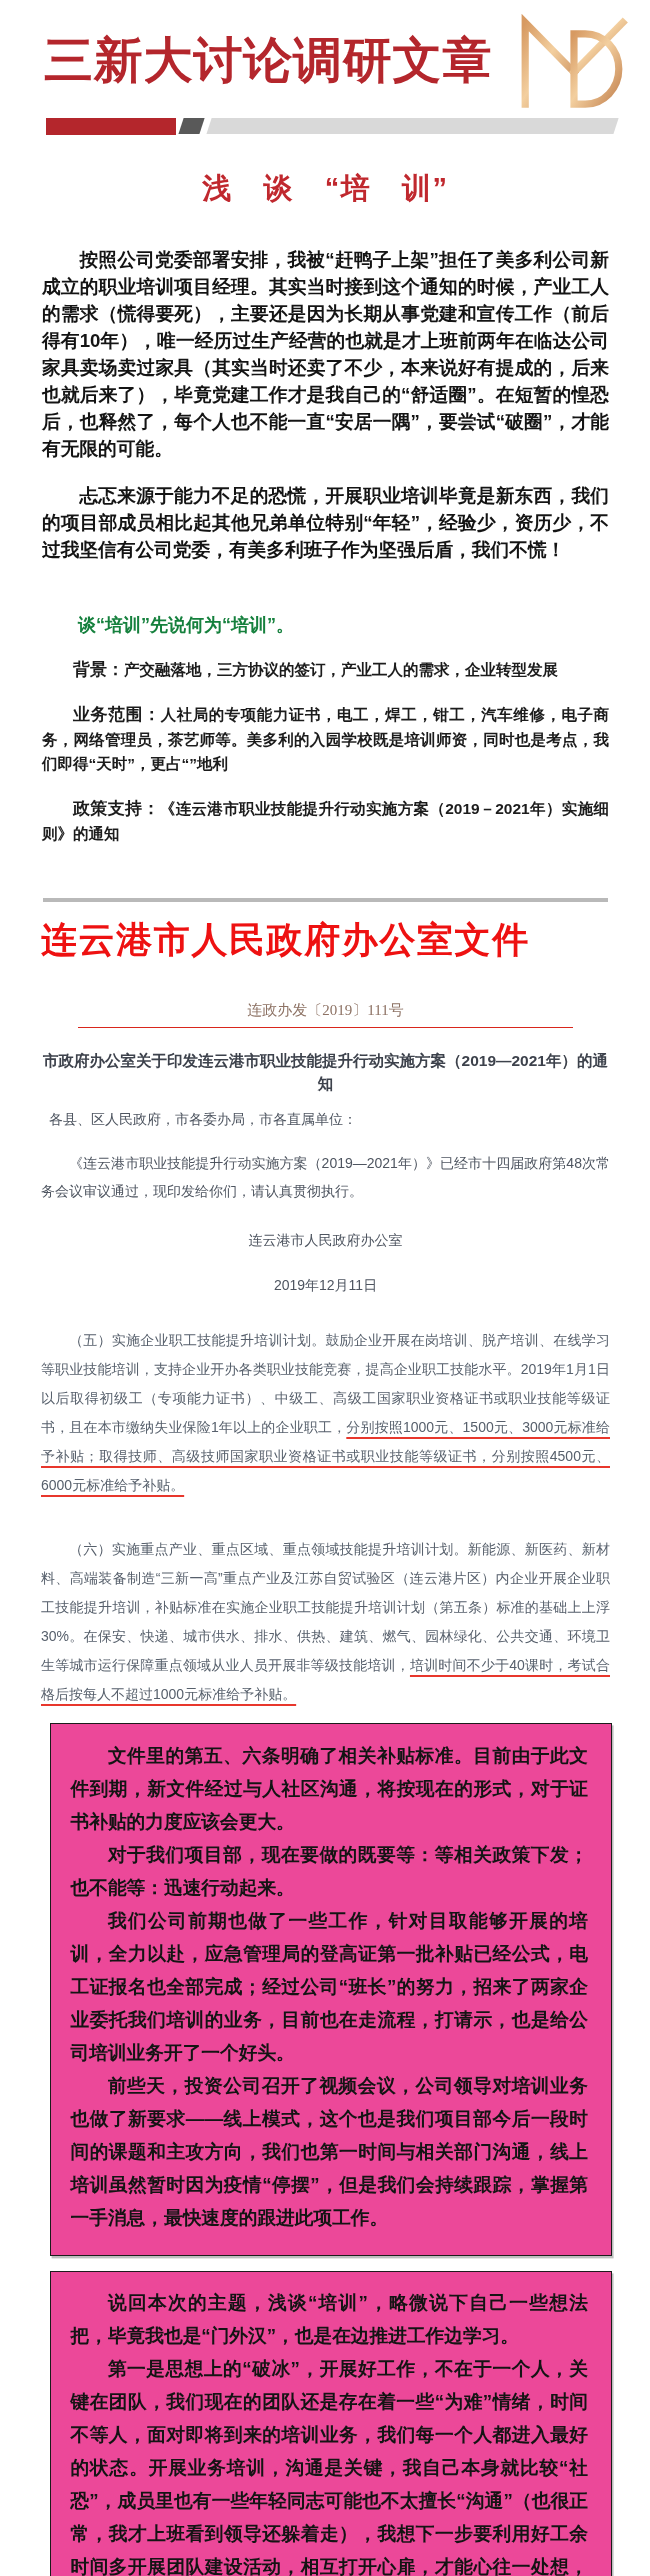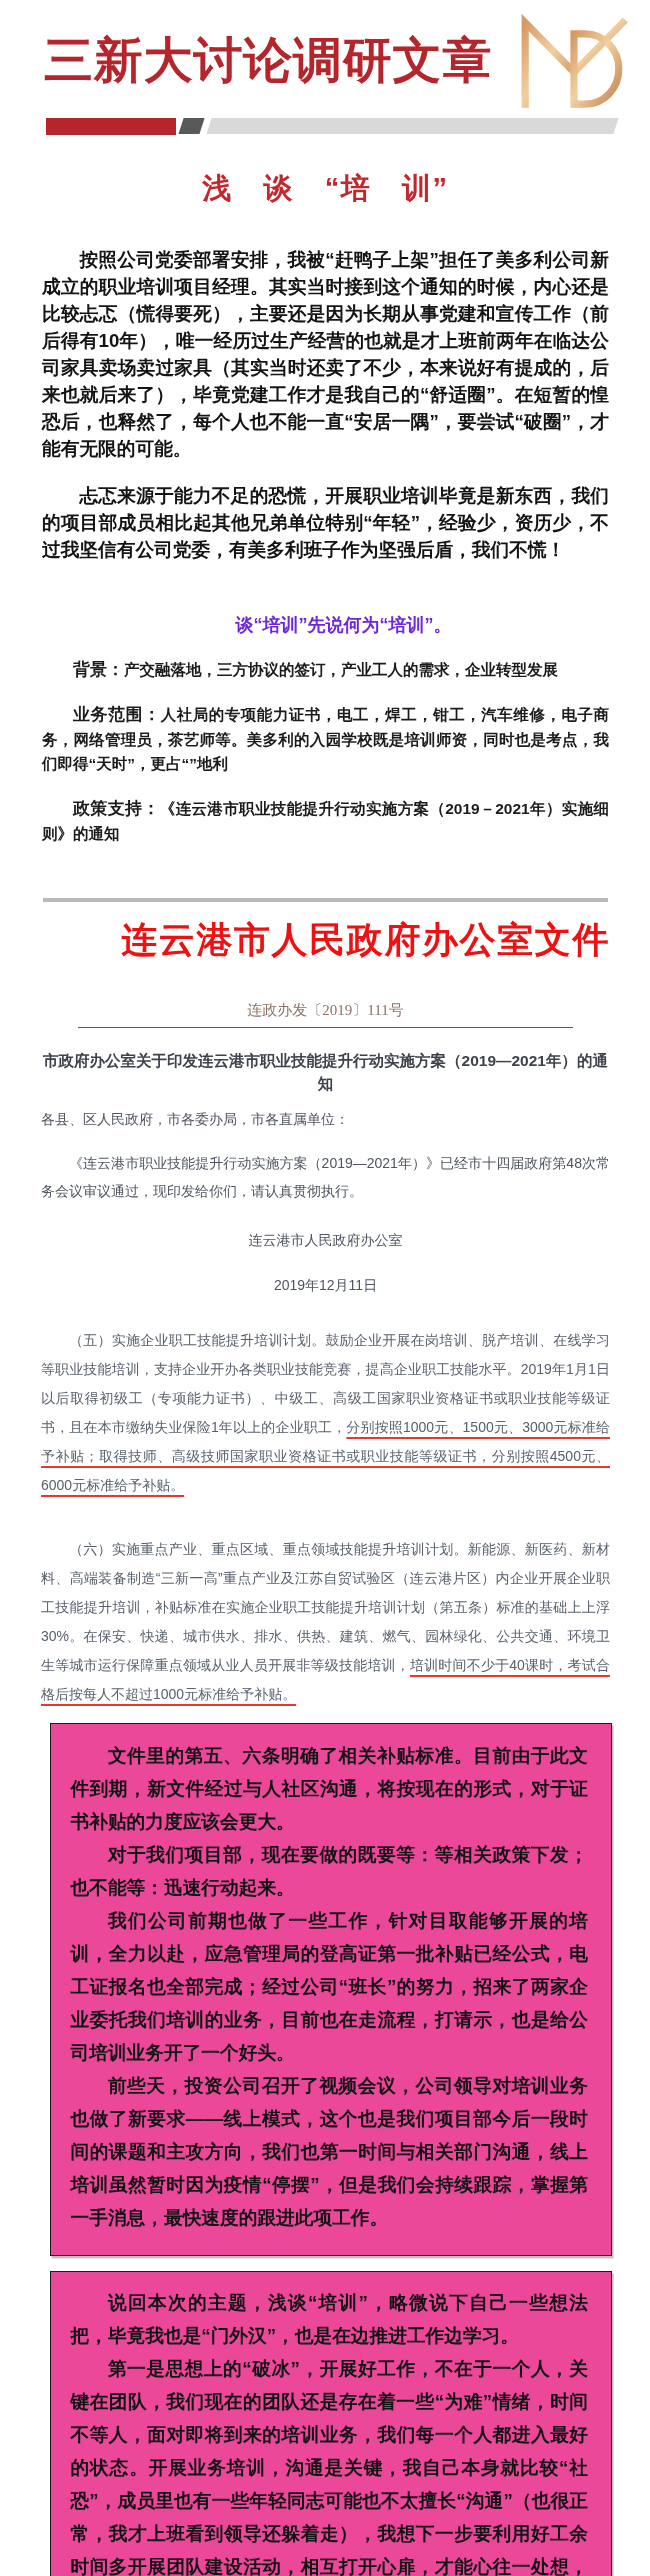--- a/index.html
+++ b/index.html
@@ -31,48 +31,48 @@
     color:#c0282e; font-size:29px; font-weight:900; letter-spacing:1.6px;
   }
 
   
   .article { padding:18px 42px 0 42px; }
   .article p.body-p {
     font-size:18.7px; font-weight:bold; line-height:27px; color:#141414;
     text-indent:2em; margin-top:19.5px; text-align:justify;
   }
   .article .def-heading {
-    font-size:18px; font-weight:bold; color:#6d28d9;
-    text-indent:2em; margin-top:50px;text-align:center;
+    font-size:18px; font-weight:bold; color:#15803d;
+    text-indent:2em; margin-top:50px;
   }
   .article p.info-p {
     font-size:15.5px; font-weight:bold; line-height:24.4px; color:#1c1c1c;
     text-indent:2em; margin-top:21px; text-align:justify;
   }
   .article p.info-p b { font-size:17px; font-weight:900; }
 
   
   .gov-doc { margin-top:52px; padding:0 41px; }
   .gov-topline { height:3.3px; background:#b9b9b9; margin:0 1.6px; }
   .gov-masthead {
-    text-align:right; color:#ee1111; font-weight:900; font-size:36px;
+    text-align:left; color:#ee1111; font-weight:900; font-size:36px;
     letter-spacing:1.6px; margin-top:14.6px;
     font-family:"Liberation Serif", serif;
   }
   .gov-docnum {
     text-align:center; font-size:15px; color:#8d7264; margin-top:36px;
     font-family:"Liberation Serif", serif;
   }
   .gov-redline { height:1.6px; background:#d9261c; margin:6.5px 37px 0 37px; }
   .gov-subject {
     text-align:center; font-size:15.5px; font-weight:bold; color:#3d424c;
     margin-top:21px; line-height:23px;
   }
   .gov-text { font-size:14px; color:#4e5560; line-height:24.4px; }
-  .gov-salutation { margin-top:11.4px; }
+  .gov-salutation { margin-top:11.4px;margin-left:8px; }
   .gov-body { margin-top:18px; text-indent:2em; line-height:28px; text-align:justify; }
   .gov-issuer { text-align:center; margin-top:23px; }
   .gov-date   { text-align:center; margin-top:21px; }
   .gov-clauses p {
     font-size:14px; color:#57606c; line-height:29px; text-indent:2em;
     text-align:justify; margin-top:35px;
   }
   .gov-clauses p:first-child { margin-top:28px; }
   .red-underline {
     text-decoration:underline;
@@ -120,21 +120,21 @@
   <div class="divider">
     <div class="bar-red"></div>
     <div class="bar-dark"></div>
     <div class="bar-light"></div>
   </div>
 
   <h1 class="article-title">浅　谈　“培　训”</h1>
 
   <div class="article">
     <div>
-        <p class="body-p">按照公司党委部署安排，我被“赶鸭子上架”担任了美多利公司新成立的职业培训项目经理。其实当时接到这个通知的时候，内心还是比较忐忑（慌得要死），主要还是因为长期从事党建和宣传工作（前后得有10年），唯一经历过生产经营的也就是才上班前两年在临达公司家具卖场卖过家具（其实当时还卖了不少，本来说好有提成的，后来也就后来了），毕竟党建工作才是我自己的“舒适圈”。在短暂的惶恐后，也释然了，每个人也不能一直“安居一隅”，要尝试“破圈”，才能有无限的可能。</p>
+        <p class="body-p">按照公司党委部署安排，我被“赶鸭子上架”担任了美多利公司新成立的职业培训项目经理。其实当时接到这个通知的时候，产业工人的需求（慌得要死），主要还是因为长期从事党建和宣传工作（前后得有10年），唯一经历过生产经营的也就是才上班前两年在临达公司家具卖场卖过家具（其实当时还卖了不少，本来说好有提成的，后来也就后来了），毕竟党建工作才是我自己的“舒适圈”。在短暂的惶恐后，也释然了，每个人也不能一直“安居一隅”，要尝试“破圈”，才能有无限的可能。</p>
         <p class="body-p">忐忑来源于能力不足的恐慌，开展职业培训毕竟是新东西，我们的项目部成员相比起其他兄弟单位特别“年轻”，经验少，资历少，不过我坚信有公司党委，有美多利班子作为坚强后盾，我们不慌！</p>
       </div>
 
     <p class="def-heading">谈“培训”先说何为“培训”。</p>
 
     <div>
         <p class="info-p"><b>背景：</b>产交融落地，三方协议的签订，产业工人的需求，企业转型发展</p>
         <p class="info-p"><b>业务范围：</b>人社局的专项能力证书，电工，焊工，钳工，汽车维修，电子商务，网络管理员，茶艺师等。美多利的入园学校既是培训师资，同时也是考点，我们即得“天时”，更占“”地利</p>
         <p class="info-p"><b>政策支持：</b>《连云港市职业技能提升行动实施方案（2019－2021年）实施细则》的通知</p>
       </div>

